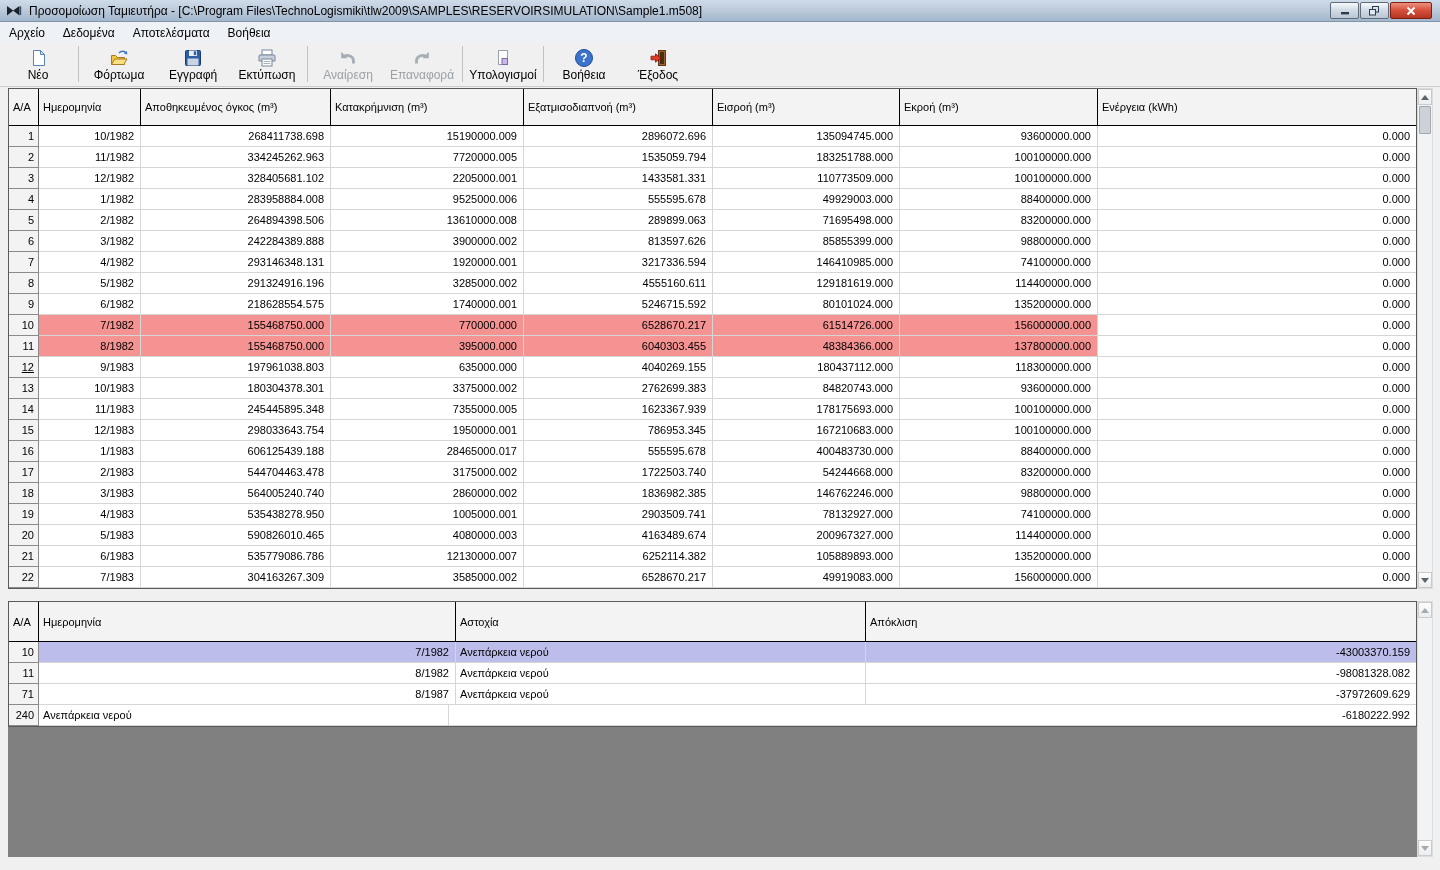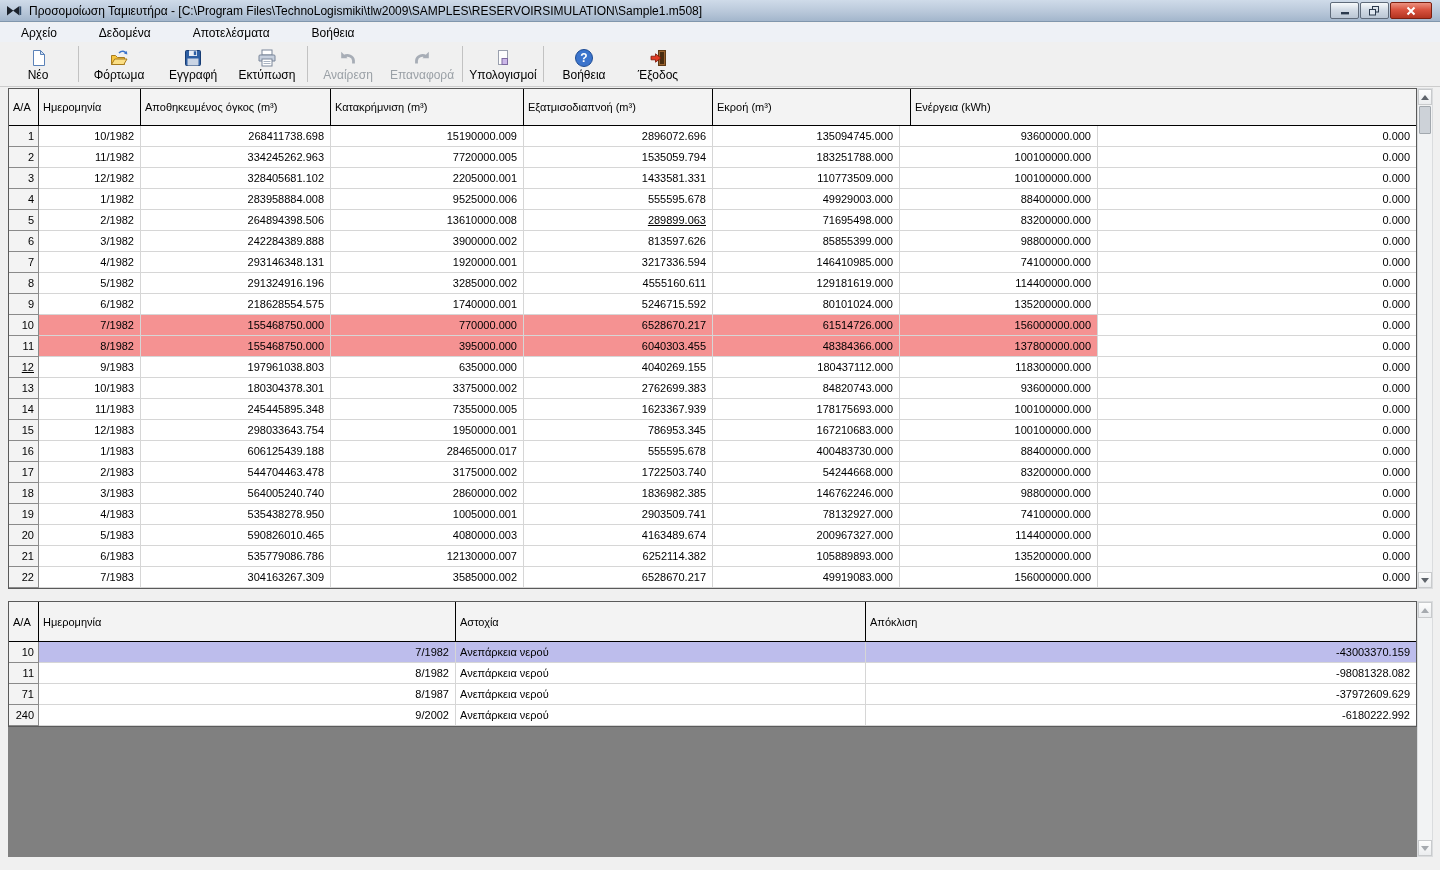--- a/index.html
+++ b/index.html
@@ -13,21 +13,21 @@
   .titlebar .appicon{ width:16px; height:16px; margin-left:6px; flex:0 0 auto; }
   .titlebar .title{ font-size:12px; margin-left:7px; white-space:nowrap; }
   .winbtns{ position:absolute; right:8px; top:2px; display:flex; gap:1px; }
   .winbtn{ width:29px; height:17px; border:1px solid #5f6b7a; border-radius:2px;
     background:linear-gradient(#f7fafc,#d3dce6 45%,#bac6d4); display:flex; align-items:center; justify-content:center; }
   .winbtn.close{ width:42px; background:linear-gradient(#ec9180,#d9533f 45%,#b33420); border-color:#7c1f10; }
 
   
   .menubar{ position:absolute; top:23px; left:0; width:1440px; height:19px; background:#eef1f6;
     display:flex; align-items:center; font-size:12px; }
-  .menu-item{ padding:2px 21px; cursor:default; }
+  .menu-item{ padding:2px 9px; cursor:default; }
 
   
   .toolbar{ position:absolute; top:42px; left:0; width:1440px; height:45px; background:#f0f0f0;
     border-bottom:1px solid #cccccc; display:flex; align-items:stretch; padding-left:1px; }
   .tbtn{ min-width:74px; padding:2px 3px 1px; display:flex; flex-direction:column; align-items:center;
     justify-content:center; font-size:12px; line-height:14px; }
   .tbtn .ticon{ height:20px; width:20px; }
   .tbtn.disabled{ color:#9aa0a6; }
   .tsep{ width:1px; background:#c2c2c2; margin:4px 3px; }
 
@@ -187,20 +187,21 @@
     </div>
   </div>
 
 <div class="grid" id="main-grid">
     <div class="hrow">
       <div class="hcell" style="width: 30px;">Α/Α</div>
       <div class="hcell" style="width: 102px;">Ημερομηνία</div>
       <div class="hcell" style="width: 190px;">Αποθηκευμένος όγκος (m³)</div>
       <div class="hcell" style="width: 193px;">Κατακρήμνιση (m³)</div>
       <div class="hcell" style="width: 189px;">Εξατμισοδιαπνοή (m³)</div>
+      <div class="hcell" style="width: 187px;">Εισροή (m³)</div>
       <div class="hcell" style="width: 198px;">Εκροή (m³)</div>
       <div class="hcell" style="flex: 1 1 0%;">Ενέργεια (kWh)</div>
     </div>
     <div class="row">
       <div class="cell fixed" style="width: 30px;">1</div>
       <div class="cell r" style="width: 102px;">10/1982</div>
       <div class="cell r" style="width: 190px;">268411738.698</div>
       <div class="cell r" style="width: 193px;">15190000.009</div>
       <div class="cell r" style="width: 189px;">2896072.696</div>
       <div class="cell r" style="width: 187px;">135094745.000</div>
@@ -235,21 +236,21 @@
       <div class="cell r" style="width: 189px;">555595.678</div>
       <div class="cell r" style="width: 187px;">49929003.000</div>
       <div class="cell r" style="width: 198px;">88400000.000</div>
       <div class="cell r" style="flex: 1 1 0%;">0.000</div>
     </div>
     <div class="row">
       <div class="cell fixed" style="width: 30px;">5</div>
       <div class="cell r" style="width: 102px;">2/1982</div>
       <div class="cell r" style="width: 190px;">264894398.506</div>
       <div class="cell r" style="width: 193px;">13610000.008</div>
-      <div class="cell r" style="width: 189px; text-decoration: underline;">289899.063</div>
+      <div class="cell r" style="width: 189px;">289899.063</div>
       <div class="cell r" style="width: 187px;">71695498.000</div>
       <div class="cell r" style="width: 198px;">83200000.000</div>
       <div class="cell r" style="flex: 1 1 0%;">0.000</div>
     </div>
     <div class="row">
       <div class="cell fixed" style="width: 30px;">6</div>
       <div class="cell r" style="width: 102px;">3/1982</div>
       <div class="cell r" style="width: 190px;">242284389.888</div>
       <div class="cell r" style="width: 193px;">3900000.002</div>
       <div class="cell r" style="width: 189px;">813597.626</div>
@@ -451,21 +452,20 @@
       <div class="cell r" style="flex: 1 1 0%;">-98081328.082</div>
     </div>
     <div class="row">
       <div class="cell fixed" style="width: 30px;">71</div>
       <div class="cell r" style="width: 417px;">8/1987</div>
       <div class="cell l" style="width: 410px;">Ανεπάρκεια νερού</div>
       <div class="cell r" style="flex: 1 1 0%;">-37972609.629</div>
     </div>
     <div class="row">
       <div class="cell fixed" style="width: 30px;">240</div>
-      <div class="cell r" style="width: 417px;">9/2002</div>
       <div class="cell l" style="width: 410px;">Ανεπάρκεια νερού</div>
       <div class="cell r" style="flex: 1 1 0%;">-6180222.992</div>
     </div>
   </div>
 
 <div class="vscroll" id="fail-scroll">
   <div class="sb-btn">
       <span class="arr up dim"></span>
     </div>
   <div class="sb-track"></div>

